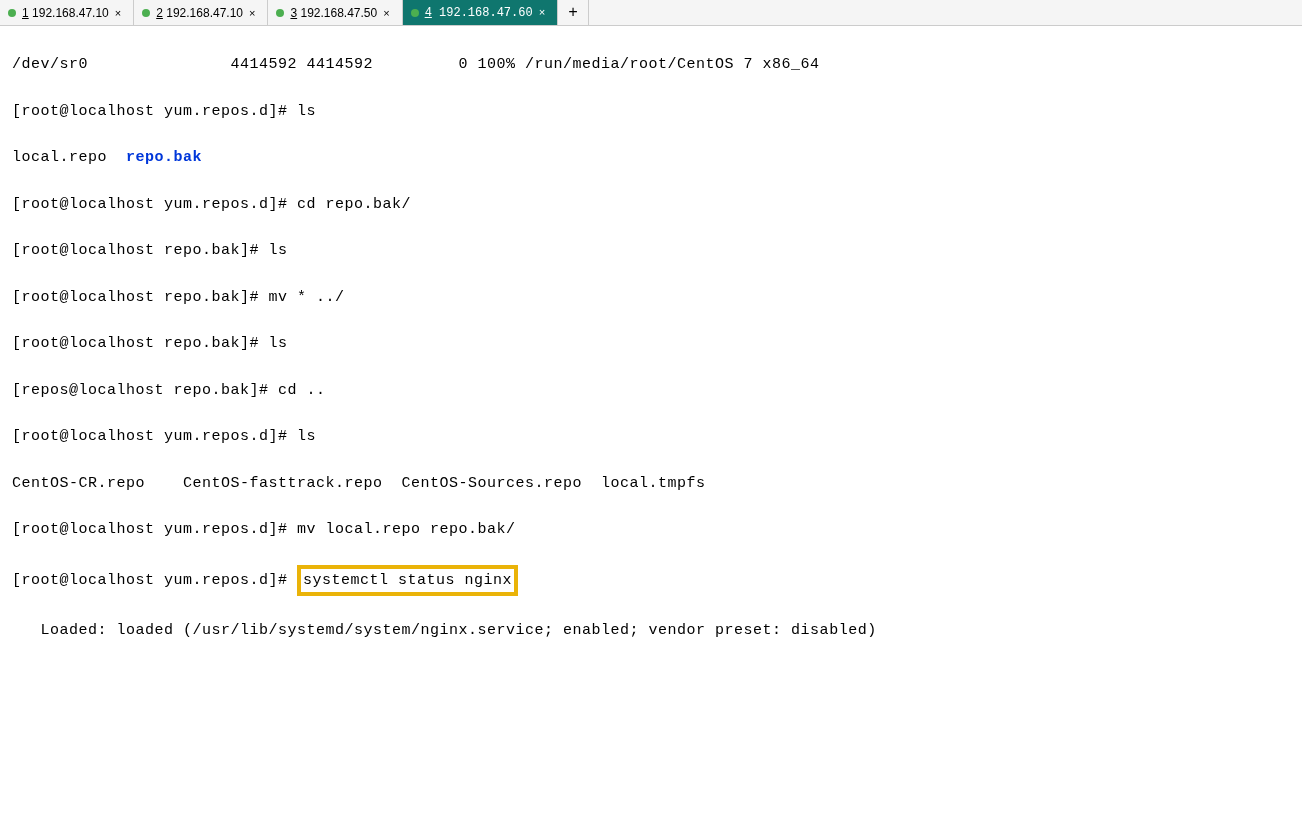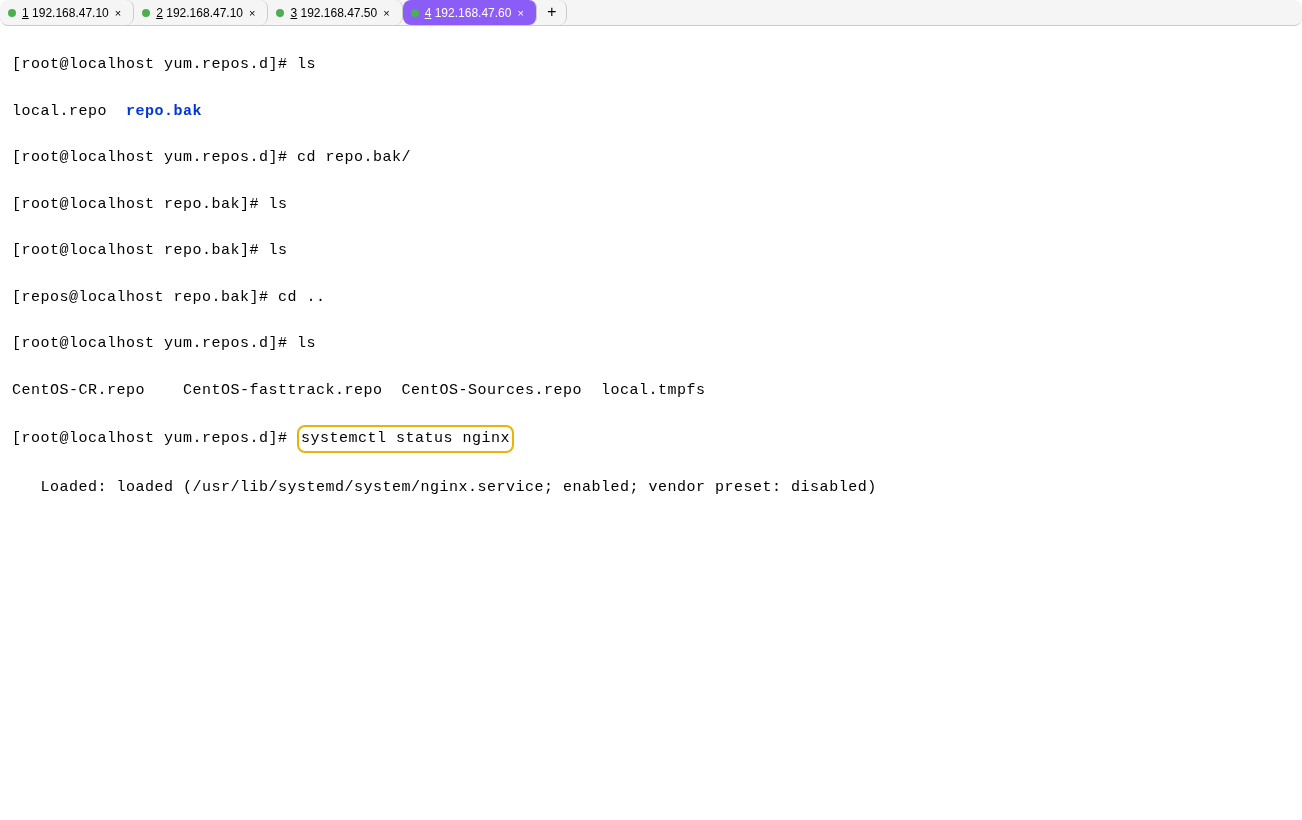--- a/index.html
+++ b/index.html
@@ -1,26 +1,26 @@
 <!DOCTYPE html>
 <html><head>
 <meta charset="utf-8">
 <style>
-* { margin: 0; padding: 0; box-sizing: border-box; border-radius: 8px; }
+* { margin: 0; padding: 0; box-sizing: border-box; }
 body { font-family: "Consolas", "Courier New", monospace; font-size: 15px; background: #fff; overflow: hidden; }
 .tab-bar { display: flex; background: #f5f5f5; border-bottom: 1px solid #ccc; height: 26px; align-items: stretch; }
 .tab { display: flex; align-items: center; padding: 0 12px 0 8px; border-right: 1px solid #ccc; cursor: pointer; font-family: Verdana, sans-serif; font-size: 12px; gap: 6px; position: relative; }
-.tab.active { background: #8b5cf6; color: #fff; }
+.tab.active { background: #0f766e; color: #fff; font-family: Liberation Mono, monospace; }
 .tab .dot { width: 8px; height: 8px; border-radius: 50%; background: #4caf50; flex-shrink: 0; }
 .tab-underline { text-decoration: underline; }
 .tab .close { font-size: 11px; }
 .new-tab { display: flex; align-items: center; padding: 0 10px; cursor: pointer; border-right: 1px solid #ccc; font-size: 16px; }
 .terminal { padding: 4px 12px 8px 12px; line-height: 1.55; white-space: pre; color: #000; letter-spacing: 0.5px; position: relative; }
 .blue { color: #0037da; font-weight: bold; }
-.red-box { border: 2px solid #eab308; display: inline-block; padding: 0 2px; }
+.red-box { border: 4px solid #eab308; display: inline-block; padding: 0 2px; }
 .bullet-green { display:inline-block; width:10px; height:10px; background:#13a10e; border-radius:50%; vertical-align: middle; }
 </style>
 </head>
 <body>
 
 <div class="tab-bar">
   <div class="tab">
     <span class="dot"></span>
     <span><span class="tab-underline">1</span> <span>192.168.47.10</span></span>
     <span class="close">×</span>
@@ -37,28 +37,31 @@
   </div>
   <div class="tab active">
     <span class="dot"></span>
     <span><span class="tab-underline">4</span> <span>192.168.47.60</span></span>
     <span class="close">×</span>
   </div>
   <div class="new-tab">+</div>
 </div>
 
 <div class="terminal">
+<div>/dev/sr0               4414592 4414592         0 100% /run/media/root/CentOS 7 x86_64</div>
 <div>[root@localhost yum.repos.d]# ls</div>
 <div><span>local.repo  </span><span class="blue">repo.bak</span></div>
 <div>[root@localhost yum.repos.d]# cd repo.bak/</div>
 <div>[root@localhost repo.bak]# ls</div>
+<div>[root@localhost repo.bak]# mv * ../</div>
 <div>[root@localhost repo.bak]# ls</div>
 <div>[repos@localhost repo.bak]# cd ..</div>
 <div>[root@localhost yum.repos.d]# ls</div>
 <div>CentOS-CR.repo    CentOS-fasttrack.repo  CentOS-Sources.repo  local.tmpfs</div>
+<div>[root@localhost yum.repos.d]# mv local.repo repo.bak/</div>
 <div><span>[root@localhost yum.repos.d]# </span><span class="red-box">systemctl status nginx</span></div>
 <div>   Loaded: loaded (/usr/lib/systemd/system/nginx.service; enabled; vendor preset: disabled)</div>
 
 
 
 
 
 
 
 

